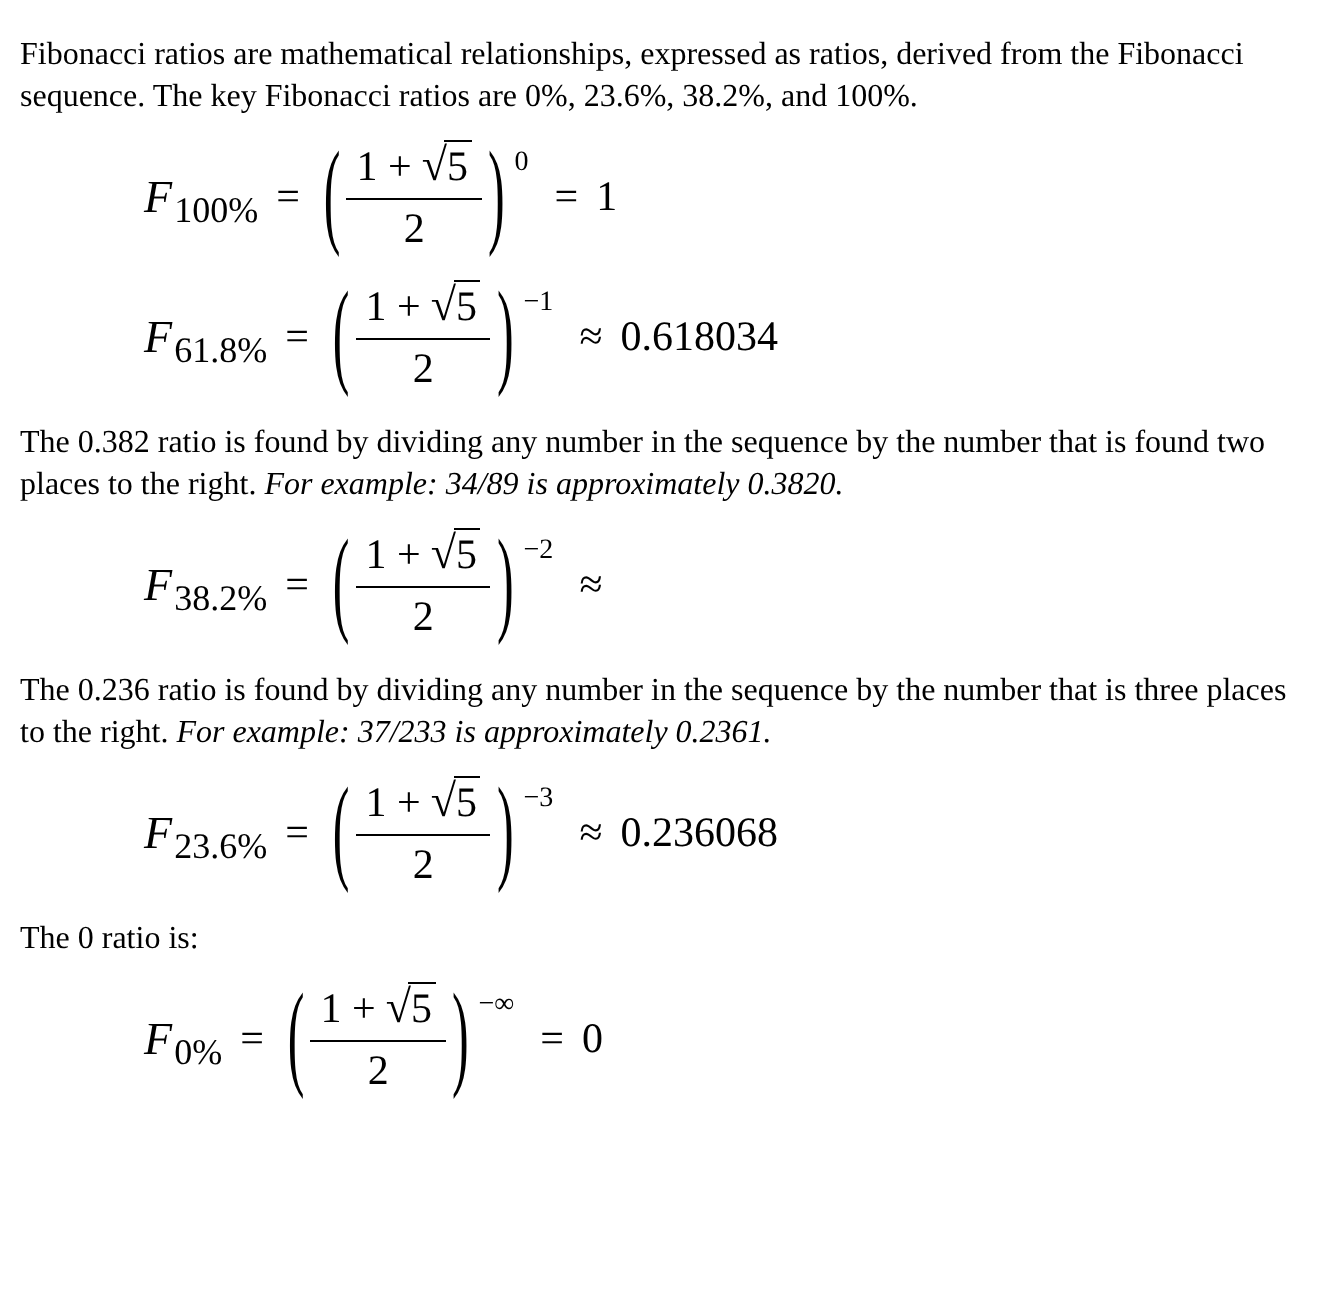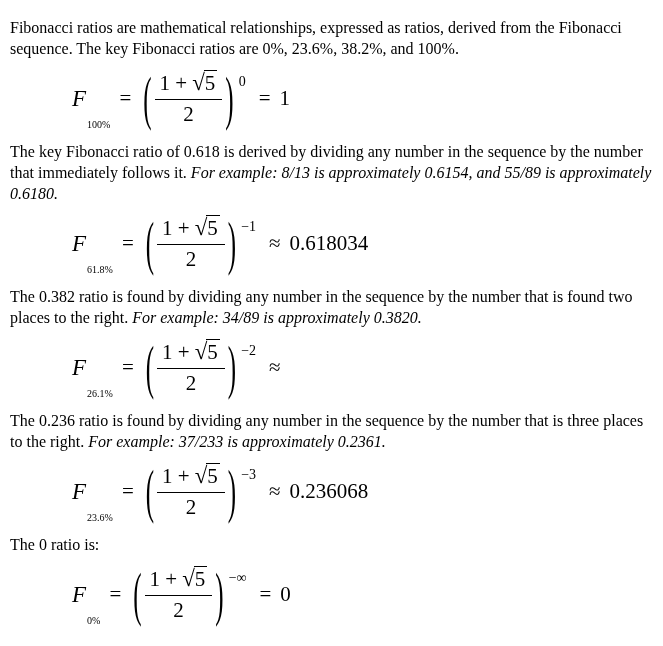--- a/index.html
+++ b/index.html
@@ -20,21 +20,21 @@
   .formula {
     display: flex;
     align-items: center;
     height: 62px;
     margin: 8px 0 6px 62px;
     font-size: 21px;
     white-space: nowrap;
   }
   .lhs { white-space: nowrap; }
   .math-f { font-style: italic; font-size: 23px; }
-  .math-sub { font-size: 10px; position: relative; top: 22px; margin-left: 1px; }
+  .math-sub { font-size: 18px; position: relative; top: 5px; margin-left: 1px; }
   .eq, .rel { margin: 0 9px; }
   .paren {
     display: inline-block;
     font-size: 25px;
     line-height: 1;
     transform: scaleY(2.35);
     margin: 0 3px;
     font-weight: 400;
   }
   .frac { display: inline-flex; flex-direction: column; align-items: center; }
@@ -71,21 +71,20 @@
         <span class="den">2</span>
       </span>
       <span class="paren">)</span>
       <span class="exp">0</span>
       <span class="rel">=</span>
       <span class="result">1</span>
     </div>
   </div>
 
   <div class="section">
-    <p class="para"><span>The key Fibonacci ratio of 0.618 is derived by dividing any number in the sequence by the number that immediately follows it. </span><em>For example: 8/13 is approximately 0.6154, and 55/89 is approximately 0.6180.</em></p>
     <div class="formula">
       <span class="lhs"><span class="math-f">F</span><span class="math-sub">61.8%</span></span>
       <span class="eq">=</span>
       <span class="paren">(</span>
       <span class="frac">
         <span class="num">
             <span class="num-pre">1 +</span>
             <span class="rad-sign">√</span>
             <span class="radicand">5</span>
           </span>
@@ -94,21 +93,21 @@
       <span class="paren">)</span>
       <span class="exp">−1</span>
       <span class="rel">≈</span>
       <span class="result">0.618034</span>
     </div>
   </div>
 
   <div class="section">
     <p class="para"><span>The 0.382 ratio is found by dividing any number in the sequence by the number that is found two places to the right. </span><em>For example: 34/89 is approximately 0.3820.</em></p>
     <div class="formula">
-      <span class="lhs"><span class="math-f">F</span><span class="math-sub">26.1%</span></span>
+      <span class="lhs"><span class="math-f">F</span><span class="math-sub">38.2%</span></span>
       <span class="eq">=</span>
       <span class="paren">(</span>
       <span class="frac">
         <span class="num">
             <span class="num-pre">1 +</span>
             <span class="rad-sign">√</span>
             <span class="radicand">5</span>
           </span>
         <span class="den">2</span>
       </span>

